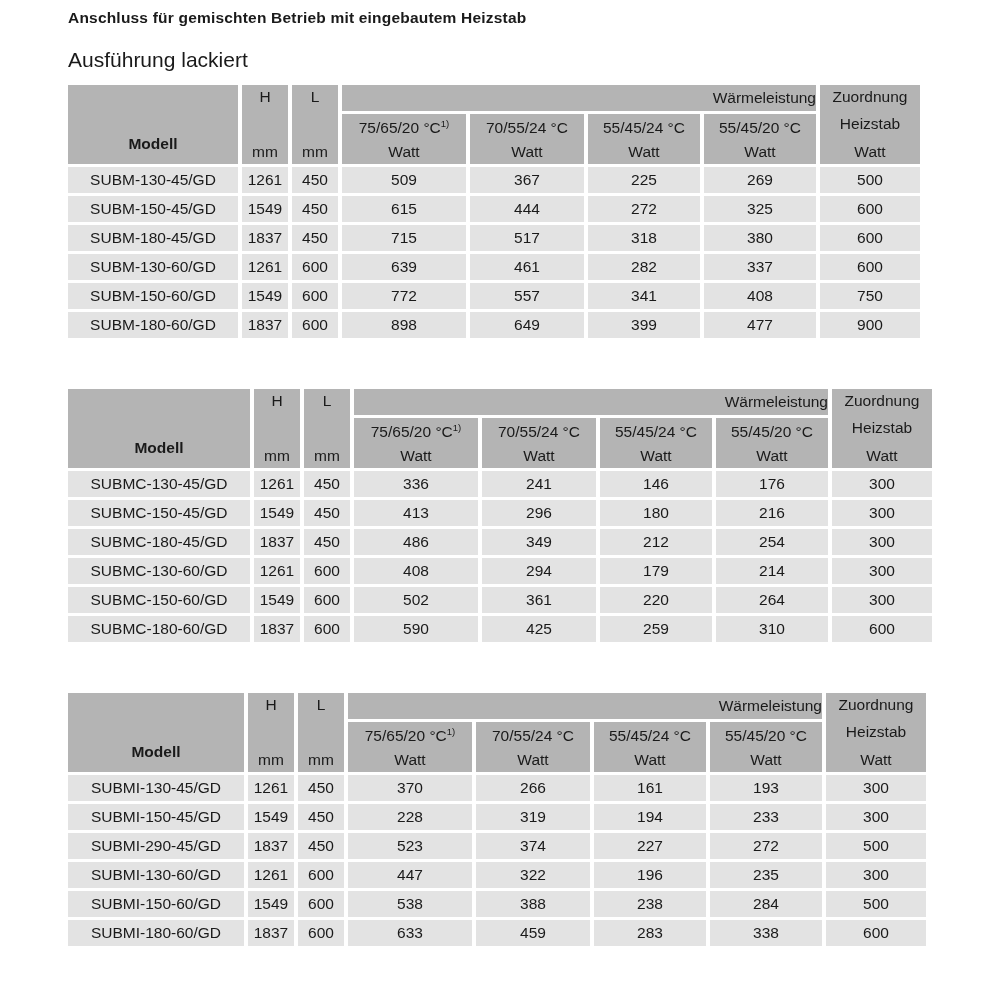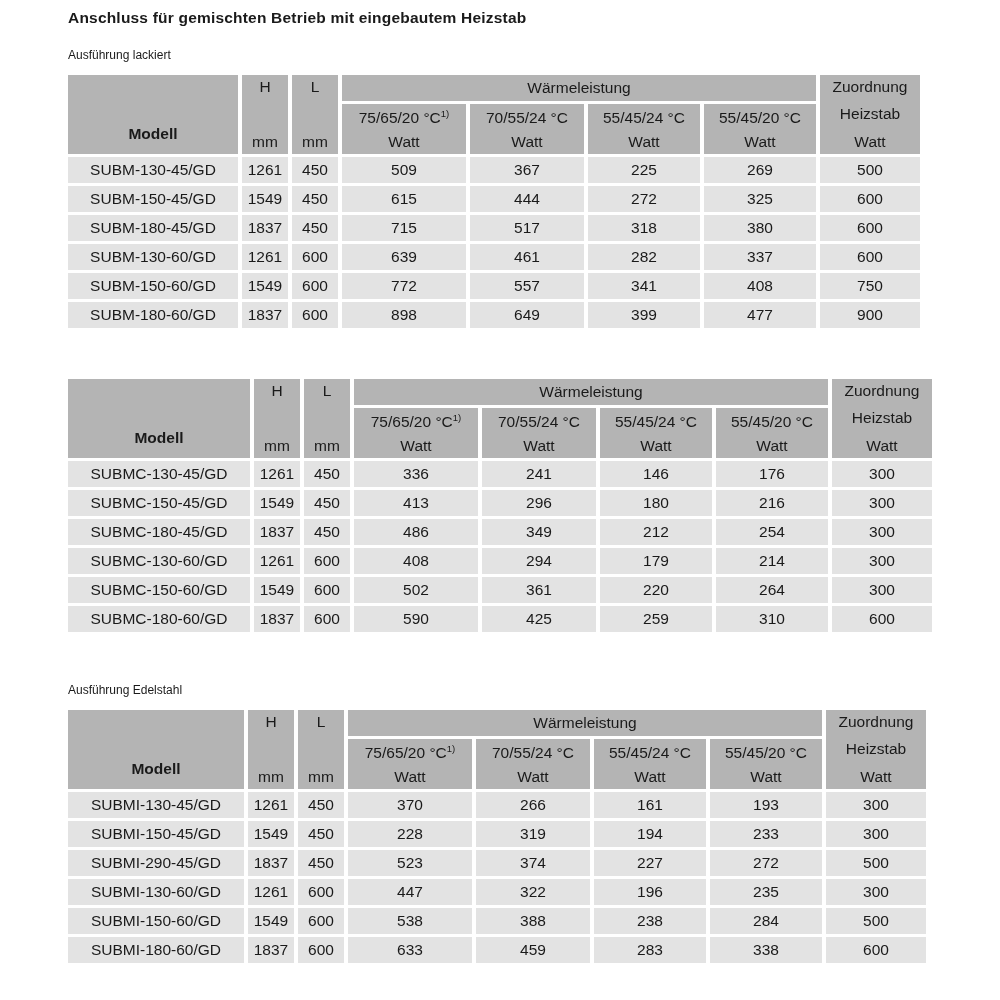--- a/index.html
+++ b/index.html
@@ -1,21 +1,21 @@
 <!DOCTYPE html>
 <html><head>
 <meta charset="utf-8">
 <style>
   * { margin:0; padding:0; box-sizing:border-box; }
   html,body { width:1000px; background:#fff; color:#1a1a1a;
     font-family:"Liberation Sans", sans-serif; }
   .page { width:1000px; height:1000px; padding:9px 0 0 68px; overflow:hidden; }
 
   .doc-title { font-size:15.5px; font-weight:bold; letter-spacing:.2px; margin-bottom:21px; }
-  .section-label { font-size:12px; margin-bottom:13px; }
+  .section-label { font-size:21px; margin-bottom:13px; }
   .block { margin-bottom:0; }
   .after-gap { height:48px; }
 
   table.spec { border-collapse:separate; border-spacing:0; table-layout:fixed; }
   table.spec th, table.spec td {
     border-right:4px solid #fff; border-bottom:3px solid #fff;
     font-size:15.5px; font-weight:normal; text-align:center; vertical-align:middle;
     overflow:hidden; white-space:nowrap;
   }
   table.spec th { background:#b4b4b4; }
@@ -23,21 +23,21 @@
 
   
   col.c-h, col.c-l { width:50px; }
   col.c-w1 { width:128px; } col.c-w2 { width:118px; }
   col.c-w3 { width:116px; } col.c-w4 { width:116px; }
   col.c-z  { width:104px; }
   .t1 col.c-model { width:174px; }
   .t2 col.c-model { width:186px; }
   .t3 col.c-model { width:180px; }
 
-  tr.band-row th.band { height:29px; }
+  tr.band-row th.band { height:29px;text-align:right; }
   tr.sub-row th.sub { height:53px; line-height:24px; padding-top:2px; }
 
   .vstack { height:76px; display:flex; flex-direction:column; align-items:center; }
   .vstack.between { justify-content:space-between; padding:1px 0 2px 0; }
   .vstack .top { padding-top:3px; }
   .bold { font-weight:bold;margin-top:45px; }
   td.model { font-weight:bold; }
   sup { font-size:9.5px; vertical-align:super; line-height:0; }
 </style>
 </head>
@@ -292,21 +292,20 @@
             <td>259</td>
             <td>310</td>
             <td>600</td>
           </tr>
       </tbody>
     </table>
   </section>
   <div class="after-gap"></div>
 
   <section class="block">
-    <div class="section-label">Ausführung Edelstahl</div>
     <table class="spec t3">
       <colgroup>
           <col class="c-model">
           <col class="c-h">
           <col class="c-l">
           <col class="c-w1">
           <col class="c-w2">
           <col class="c-w3">
           <col class="c-w4">
           <col class="c-z">

